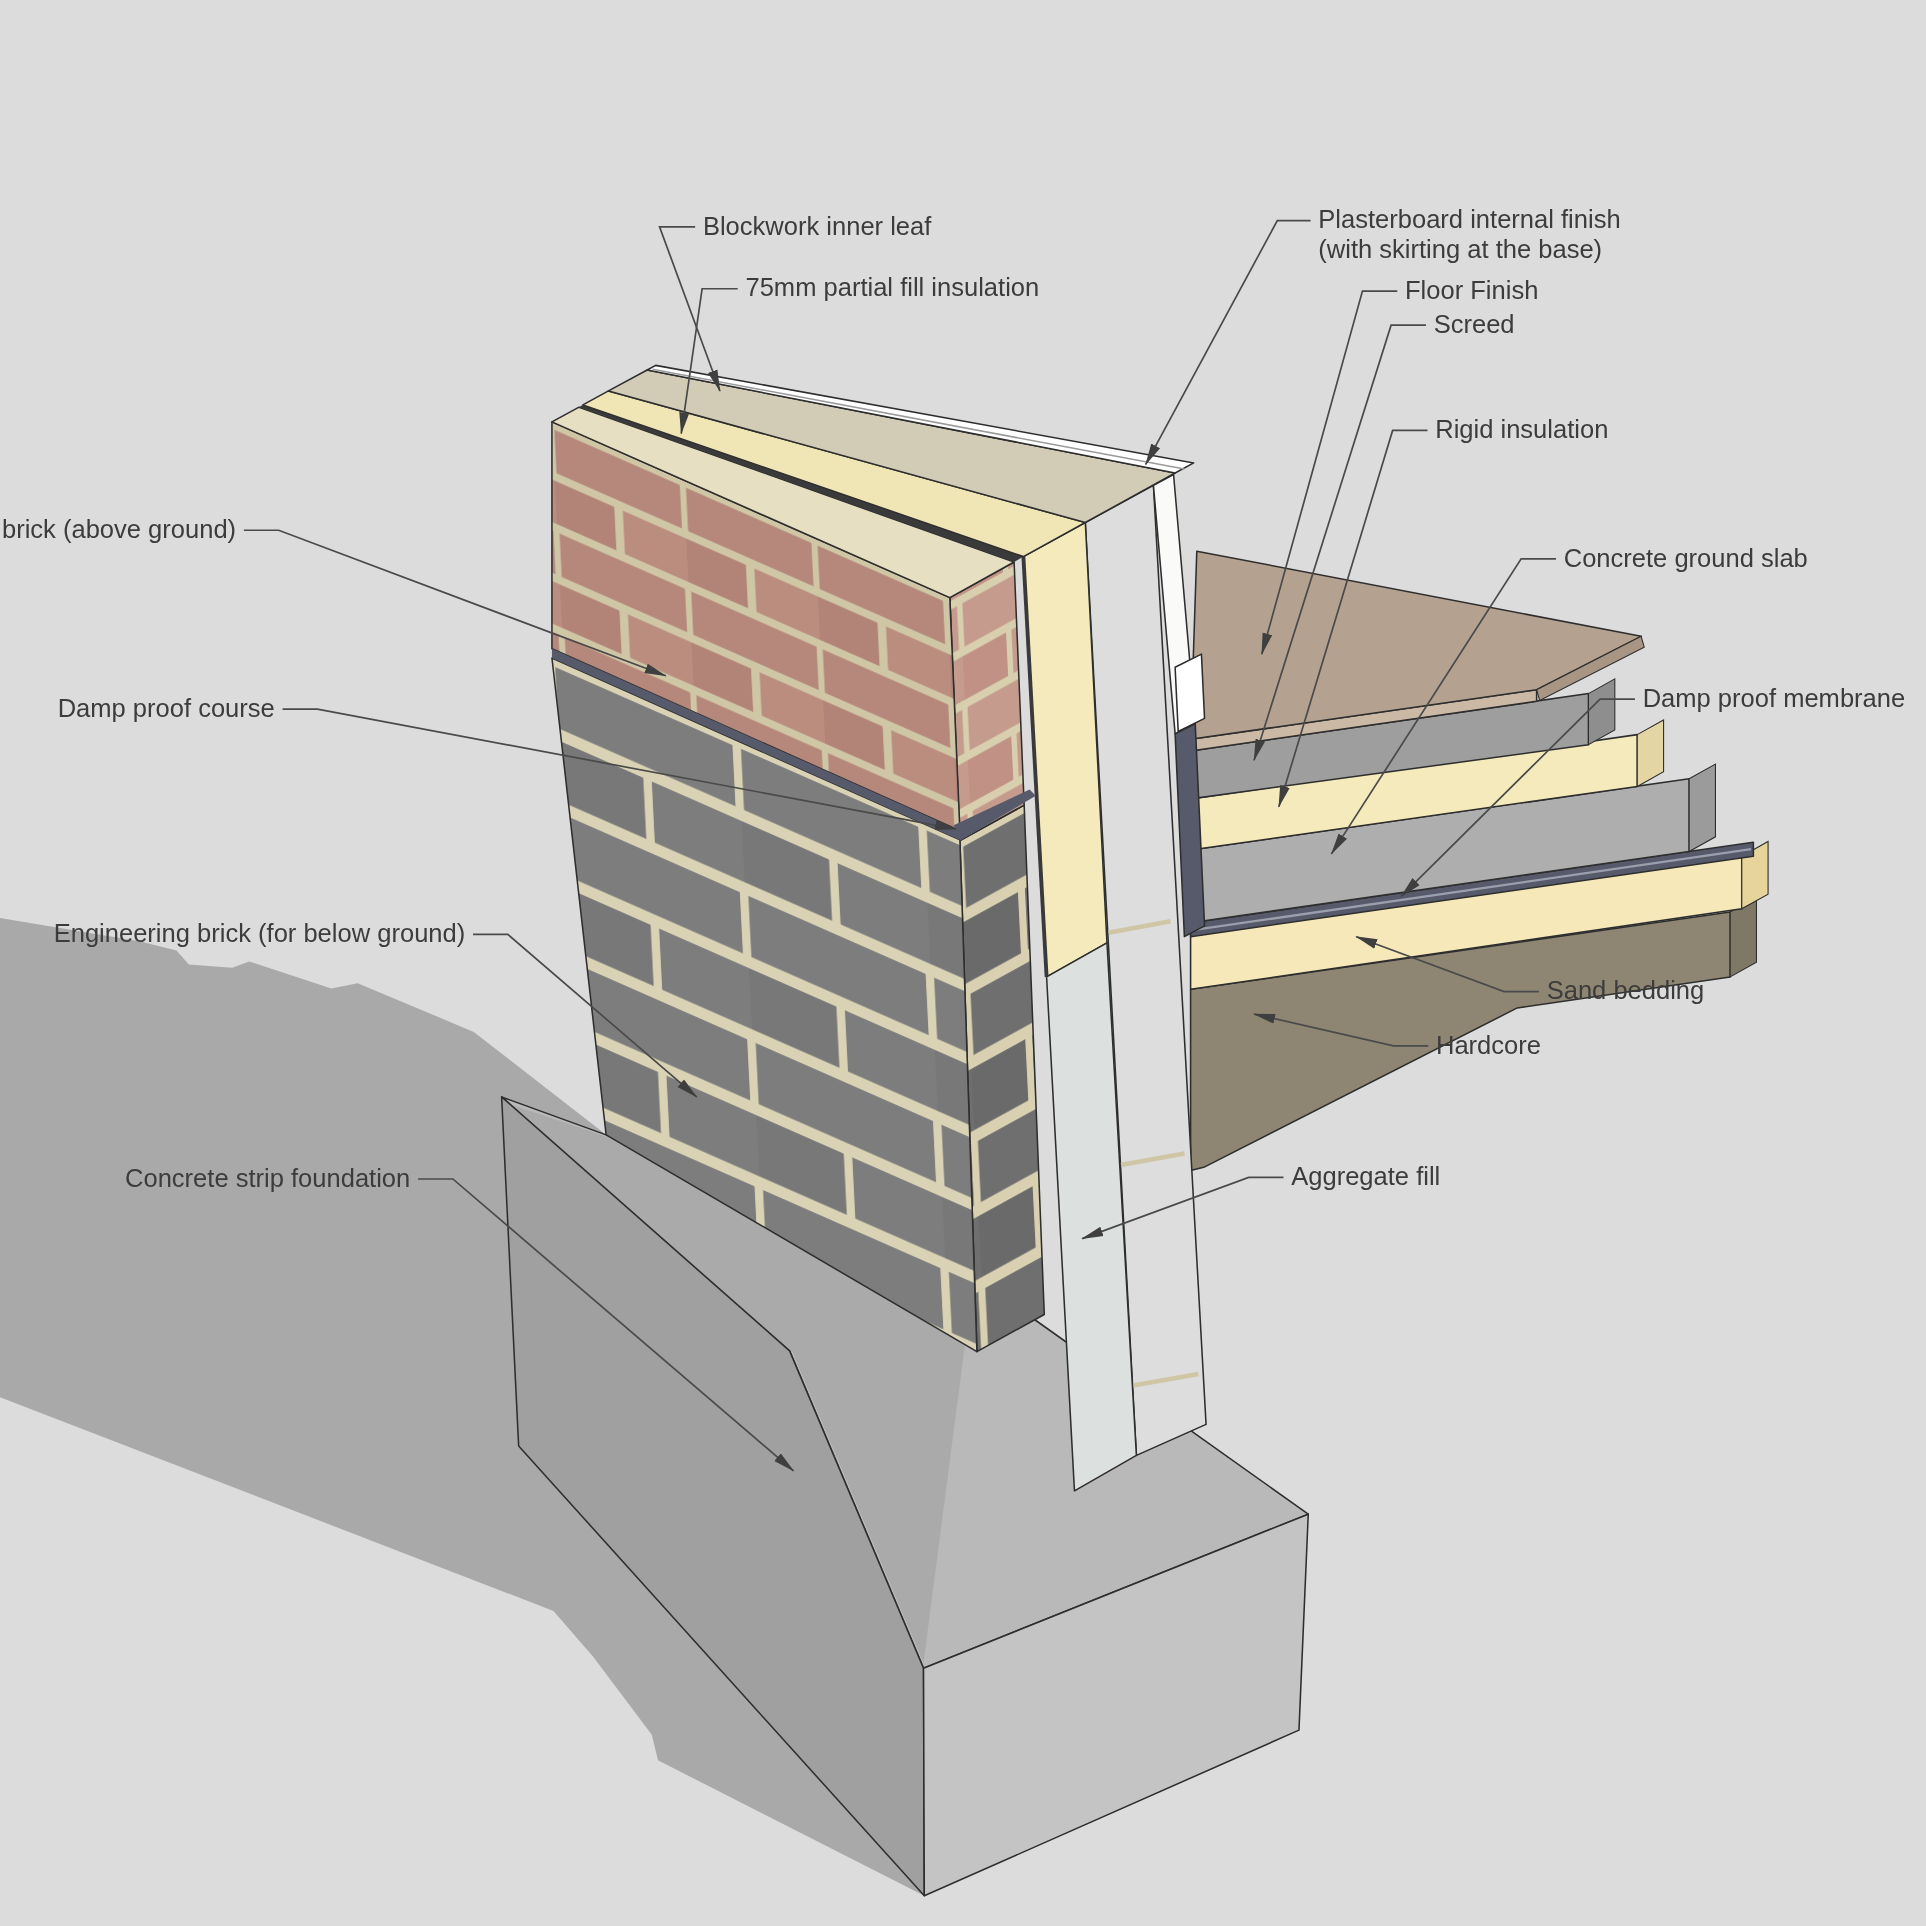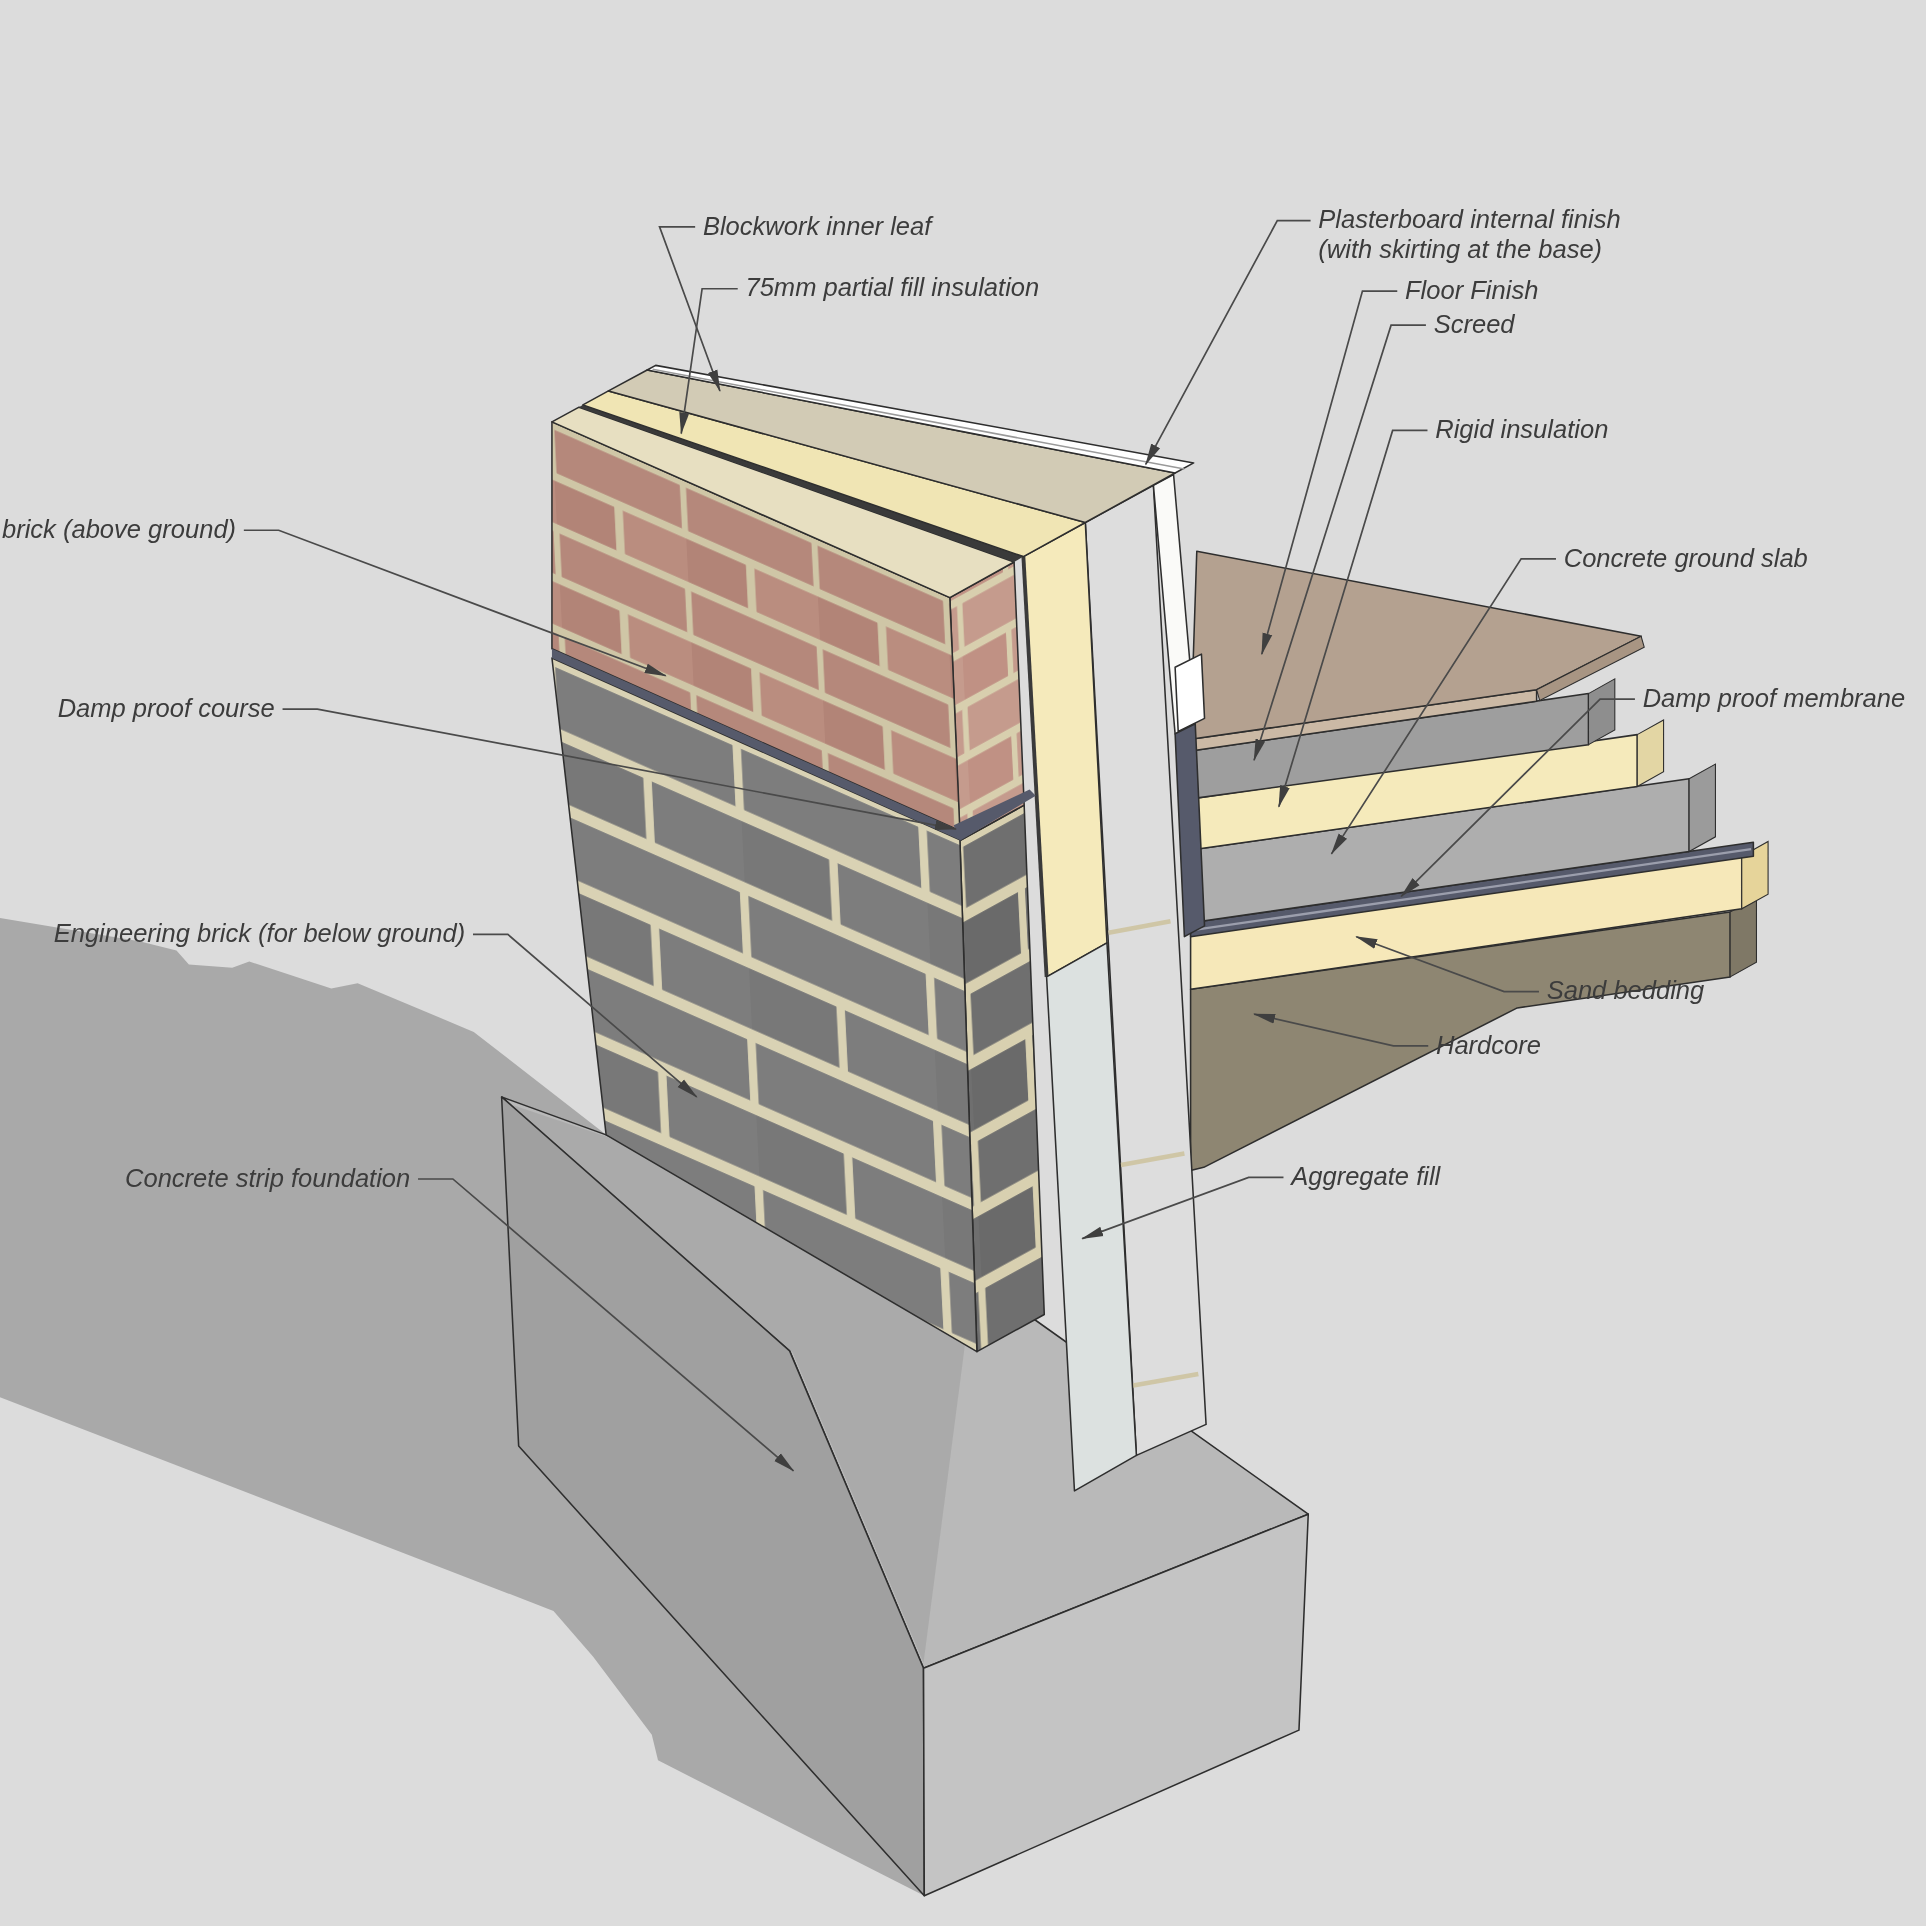--- a/index.html
+++ b/index.html
@@ -1,16 +1,16 @@
 <!DOCTYPE html>
 <html style="font-size:12.4px"><head>
 <meta charset="utf-8">
 <style>
   html,body{margin:0;padding:0;background:#dcdcdc;}
-  .stage{width:100vmin;height:100vmin;max-width:1927px;max-height:1927px;margin:0 auto;display:block;font-style:italic;}
+  .stage{width:100vmin;height:100vmin;max-width:1927px;max-height:1927px;margin:0 auto;display:block;}
   svg{display:block;width:100%;height:100%;font-family:"Liberation Sans", sans-serif;}
   .lbl{font-size:33px;fill:#3c3c3c;}
   .leader{stroke:#4a4a4a;stroke-width:2.2;fill:none;}
   .outl{stroke:#2e2e2e;stroke-width:2;stroke-linejoin:round;}
   .thin{stroke:#2e2e2e;stroke-width:1.4;}
   text{user-select:none;}
 </style>
 </head>
 <body>
 

